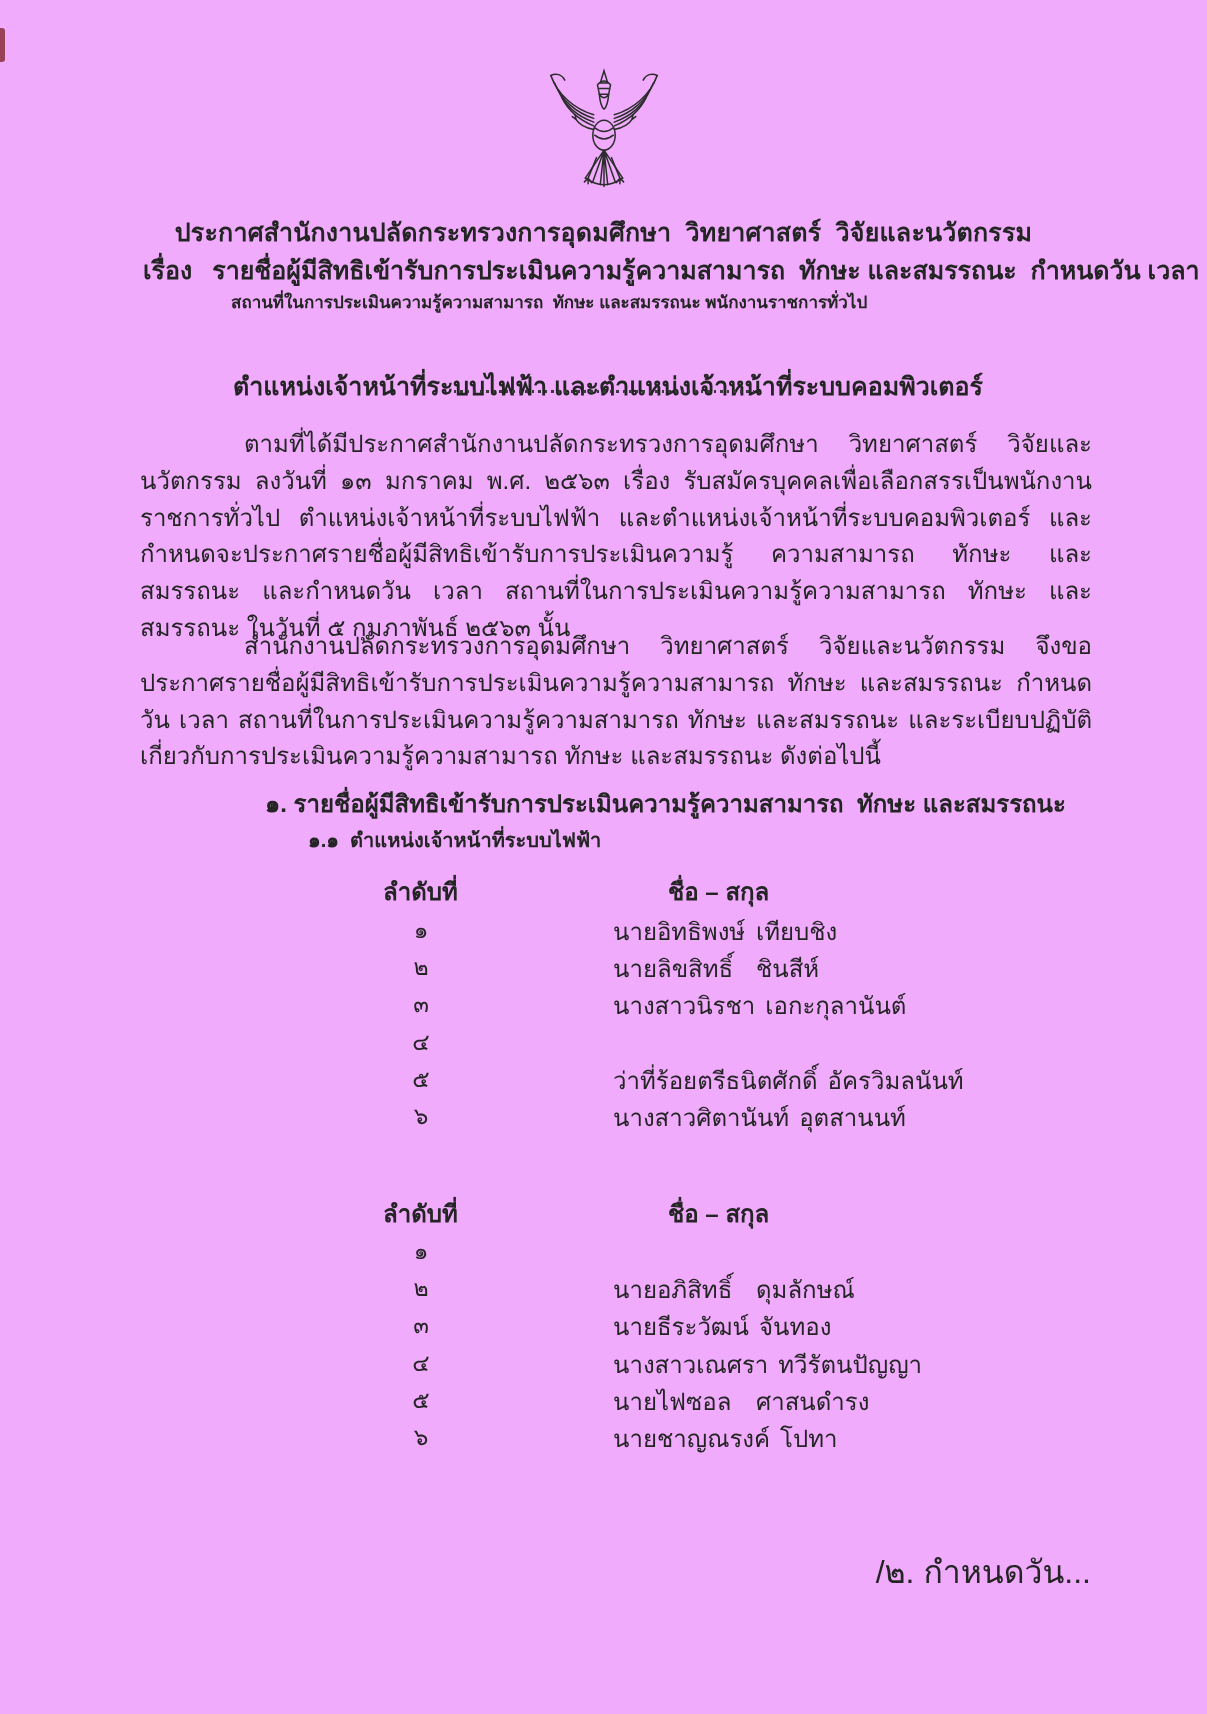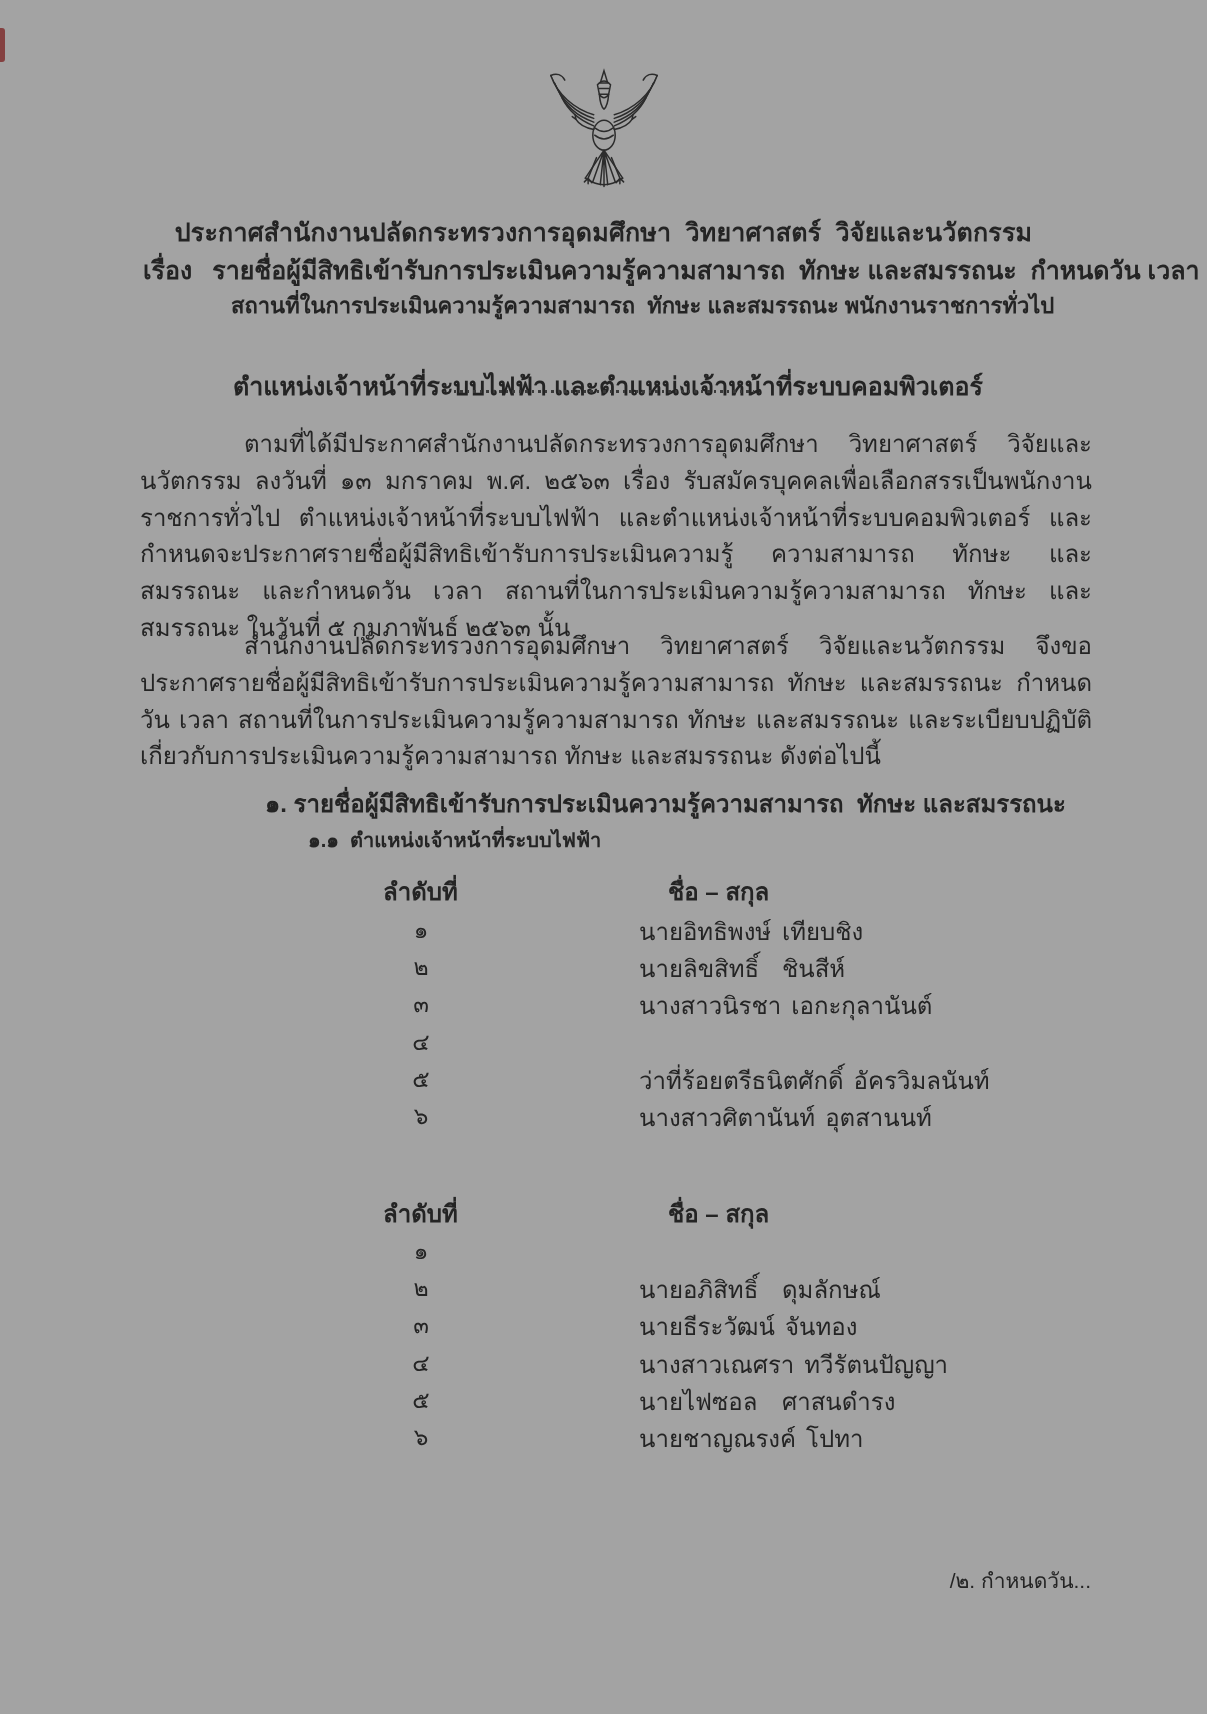--- a/index.html
+++ b/index.html
@@ -6,42 +6,42 @@
   body{
     width:1207px;height:1714px;
     background:#f6f6f4;
     font-family:"Liberation Sans","DejaVu Sans",sans-serif;
     color:#242424;
     -webkit-font-smoothing:antialiased;
   }
   .page{
     position:relative;
     width:1207px;height:1714px;
-    background:#a3a3a3;
+    background:#f0abfc;
     overflow:hidden;
   }
   .scan-artifact{
     position:absolute;left:0;top:28px;width:5px;height:34px;
     background:#7a1f1f;opacity:.75;border-radius:0 3px 3px 0;
   }
   .emblem{
     position:absolute;top:68px;left:50%;transform:translateX(-50%);
   }
   .t{white-space:pre-wrap;}
   .title-line1{
     position:absolute;top:212px;left:0;width:100%;
     text-align:center;font-size:25px;font-weight:600;letter-spacing:.2px;
   }
   .subject-row{
     position:absolute;top:250px;left:143px;
     display:flex;gap:20px;font-size:25px;font-weight:600;
   }
   .subject-line2{
     position:absolute;top:288px;left:231px;
-    font-size:22px;font-weight:600;
+    font-size:17px;font-weight:600;
   }
   .subject-line3{
     position:absolute;top:326px;left:233px;
     font-size:25px;font-weight:600;margin-top:40px;
   }
   .dots-separator{
     position:absolute;top:390px;left:50%;transform:translateX(-50%);
     width:300px;height:3px;
     background:repeating-linear-gradient(90deg,#3a3a3a 0 2.5px,transparent 2.5px 6.5px);
   }
@@ -82,29 +82,28 @@
   .table-2{top:1233px;}
   .name-row{
     position:relative;height:37.2px;
     font-size:24px;
   }
   .cell-no{
     position:absolute;left:383px;width:76px;
     text-align:center;font-size:23px;
   }
   .cell-name{
-    position:absolute;left:639px;white-space:nowrap;
+    position:absolute;left:613px;white-space:nowrap;
   }
   .cell-name .given{
     display:inline-block;min-width:133px;margin-right:10px;
   }
   .footer-note{
     position:absolute;top:1546px;right:116px;
-    font-size:21px;
-    margin-top:18px;
+    font-size:32px;
   }
 </style>
 </head>
 <body>
 
 <div class="page">
 
   <div class="scan-artifact"></div>
 
   <div class="emblem">

